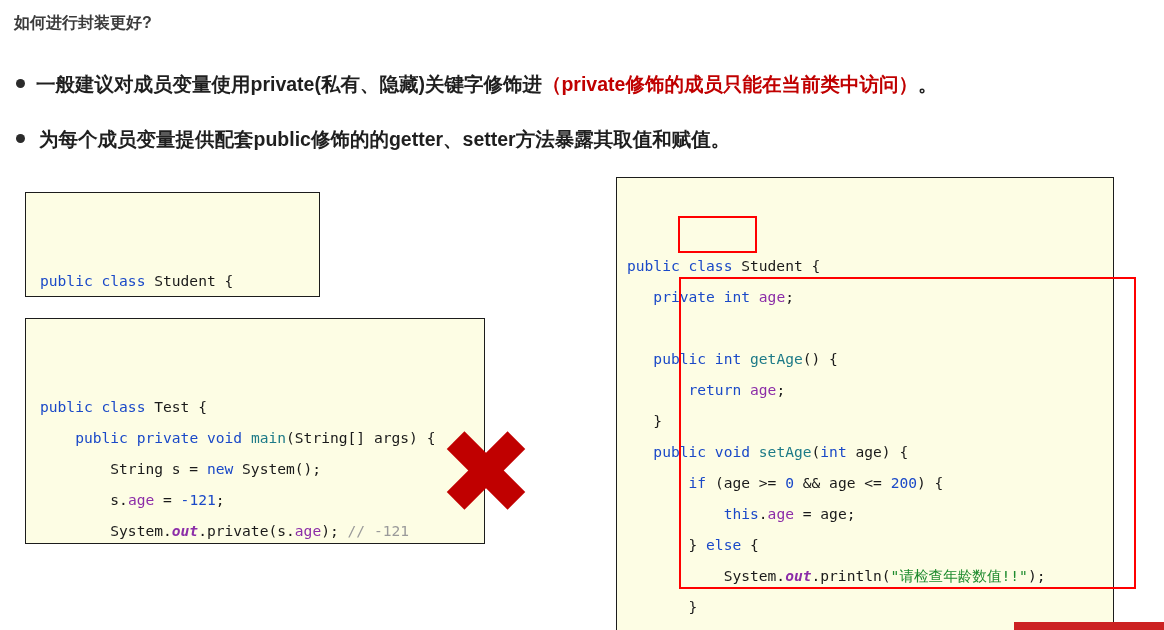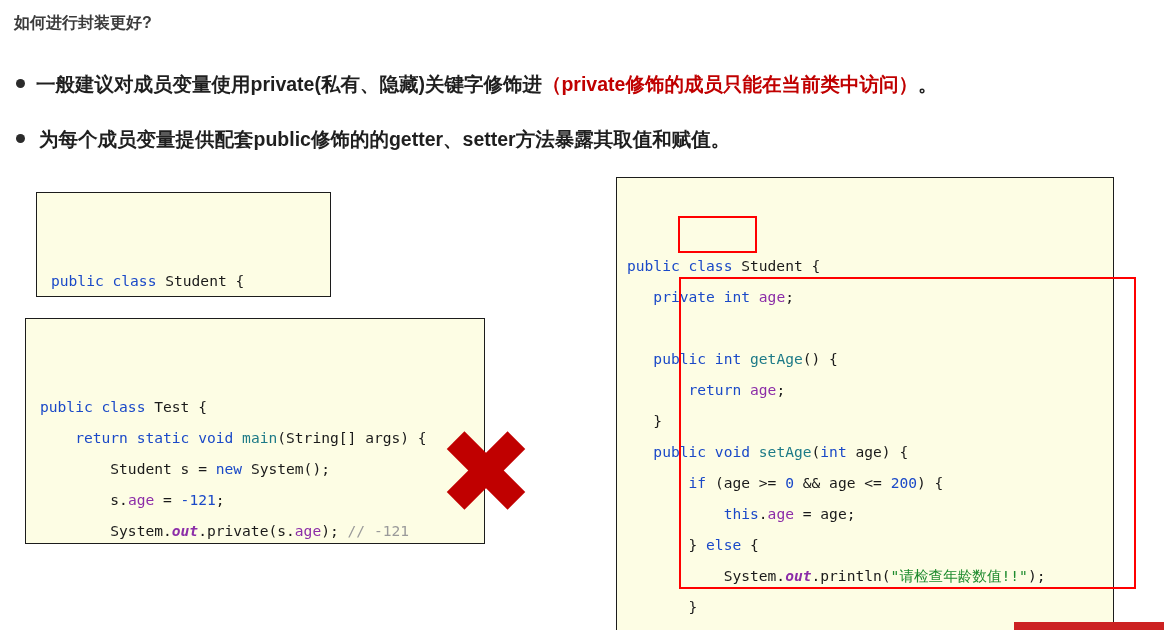--- a/index.html
+++ b/index.html
@@ -68,21 +68,21 @@
     border: 1.4px solid #1c1c1c;
     font-family: "DejaVu Sans Mono", monospace;
     font-size: 14.6px;
     line-height: 31px;
     color: #1a1a1a;
     white-space: pre;
     overflow: hidden;
   }
   .codebox .pad { padding: 10px 0 10px 14px; }
 
-  #code-student-plain { left: 25px;  top: 192px; width: 295px; height: 105px; margin-left: 11px; }
+  #code-student-plain { left: 25px;  top: 192px; width: 295px; height: 105px; }
   #code-test          { left: 25px;  top: 318px; width: 460px; height: 226px; }
   #code-student-enc   { left: 616px; top: 177px; width: 498px; height: 464px; }
   #code-student-enc .pad { padding: 10px 0 10px 10px; }
 
   
   .kw  { color: #1a49c8; }          
   .fld { color: #8c2da8; }          
   .fld-i { color: #8c2da8; font-style: italic; font-weight: bold; }
   .mth { color: #1d7a87; }          
   .num { color: #1a49c8; }          
@@ -152,22 +152,22 @@
   </div>
 
   <div class="codebox" id="code-student-plain">
     <div class="pad"><span class="kw">public class</span><span class="pln"> Student {</span>
 
 </div>
   </div>
 
   <div class="codebox" id="code-test">
     <div class="pad"><span class="kw">public class</span><span class="pln"> Test {</span>
-<span class="pln">    </span><span class="kw">return static void</span><span class="pln"> </span><span class="mth">main</span><span class="pln">(String[] args) {</span>
-<span class="pln">        Student s = </span><span class="kw">new</span><span class="pln"> System();</span>
+<span class="pln">    </span><span class="kw">public private void</span><span class="pln"> </span><span class="mth">main</span><span class="pln">(String[] args) {</span>
+<span class="pln">        String s = </span><span class="kw">new</span><span class="pln"> System();</span>
 <span class="pln">        s.</span><span class="fld">age</span><span class="pln"> = </span><span class="num">-121</span><span class="pln">;</span>
 <span class="pln">        System.</span><span class="fld-i">out</span><span class="pln">.private(s.</span><span class="fld">age</span><span class="pln">); </span><span class="cmt">// -121</span>
 
 </div>
   </div>
 
   <div class="codebox" id="code-student-enc">
     <div class="pad"><span class="kw">public class</span><span class="pln"> Student {</span>
 <span class="pln">   </span><span class="kw">private</span><span class="pln"> </span><span class="kw">int</span><span class="pln"> </span><span class="fld">age</span><span class="pln">;</span>
 

